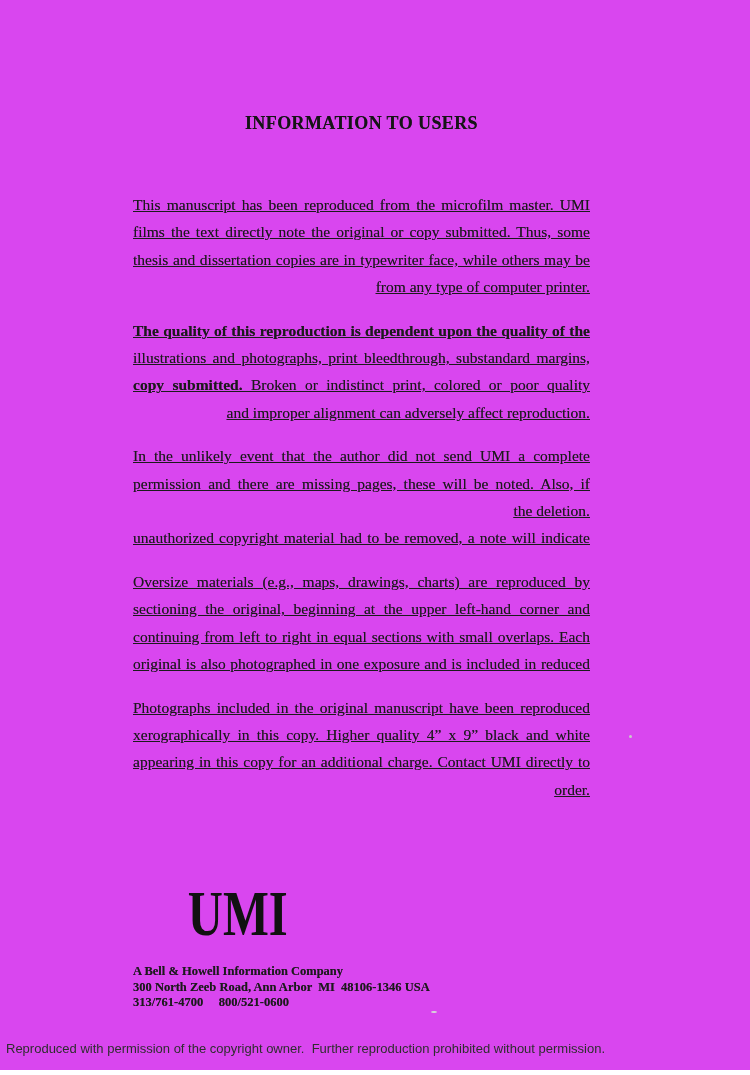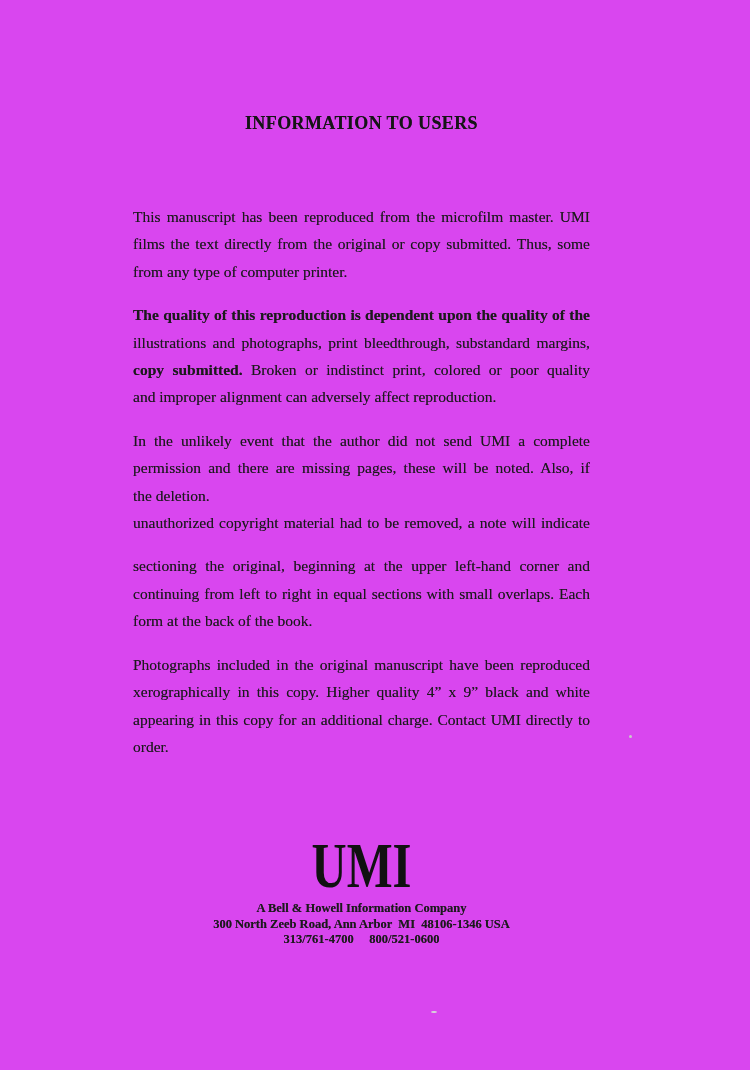--- a/index.html
+++ b/index.html
@@ -31,54 +31,54 @@
   .body-text {
     position: absolute;
     top: 191px;
     left: 133px;
     width: 457px;
     font-size: 15.5px;
     line-height: 27.4px;
     color: #1b1b1b;
     text-shadow: 0 0 0.45px rgba(0,0,0,0.5);
   }
-  .para { margin: 12px 0 16px 0; }
+  .para { margin: 0 0 16px 0; text-decoration: underline; }
   .para:last-child { margin-bottom: 0; }
-  .line { text-align: left; }
+  .line { text-align: right; }
   .line.j {
     text-align: justify;
     text-align-last: justify;
   }
   .b { font-weight: bold; }
   .logo-block {
     position: absolute;
-    top: 836px;
+    top: 884px;
     left: 133px;
     width: 457px;
-    text-align: center;
+    text-align: left;
   }
   .umi-logotype {
     font-size: 64px;
     line-height: 60px;
     font-weight: bold;
     color: #111111;
     transform: scaleX(0.76);
     transform-origin: 50% 50%;
     letter-spacing: 0px;
     display: block;
   }
   .logo-sub {
     font-size: 12.5px;
     line-height: 15.5px;
     font-weight: bold;
     color: #1b1b1b;
     white-space: pre;
     text-shadow: 0 0 0.4px rgba(0,0,0,0.5);
   }
-  .logo-sub.company { margin-top: 5px; }
+  .logo-sub.company { margin-top: 20px; }
   .page-footer {
     position: absolute;
     left: 6px;
     top: 1041px;
     width: 744px;
     font-family: "Liberation Sans", sans-serif;
     font-size: 13px;
     color: #2e2e2e;
     white-space: pre;
   }
@@ -93,52 +93,55 @@
 </head>
 <body>
 
 <div class="scan-page">
 
   <div class="doc-title">INFORMATION TO USERS</div>
 
   <div class="body-text">
       <div class="para">
         <div class="line j"><span>This manuscript has been reproduced from the microfilm master.  UMI</span></div>
-        <div class="line j"><span>films the text directly from the original or copy submitted.  Thus, some</span></div>
+        <div class="line j"><span>films the text directly note the original or copy submitted.  Thus, some</span></div>
+        <div class="line j"><span>thesis and dissertation copies are in typewriter face, while others may be</span></div>
         <div class="line"><span>from any type of computer printer.</span></div>
       </div>
       <div class="para">
         <div class="line j"><span class="b">The quality of this reproduction is dependent upon the quality of the</span></div>
         <div class="line j"><span>illustrations and photographs, print bleedthrough, substandard margins,</span></div>
         <div class="line j"><span class="b">copy submitted. </span><span> Broken or indistinct print, colored or poor quality</span></div>
         <div class="line"><span>and improper alignment can adversely affect reproduction.</span></div>
       </div>
       <div class="para">
         <div class="line j"><span>In the unlikely event that the author did not send UMI a complete</span></div>
         <div class="line j"><span>permission and there are missing pages, these will be noted.  Also, if</span></div>
         <div class="line"><span>the deletion.</span></div>
         <div class="line j"><span>unauthorized copyright material had to be removed, a note will indicate</span></div>
       </div>
       <div class="para">
+        <div class="line j"><span>Oversize materials (e.g., maps, drawings, charts) are reproduced by</span></div>
         <div class="line j"><span>sectioning the original, beginning at the upper left-hand corner and</span></div>
         <div class="line j"><span>continuing from left to right in equal sections with small overlaps.  Each</span></div>
-        <div class="line"><span>form at the back of the book.</span></div>
+        <div class="line j"><span>original is also photographed in one exposure and is included in reduced</span></div>
       </div>
       <div class="para">
         <div class="line j"><span>Photographs included in the original manuscript have been reproduced</span></div>
         <div class="line j"><span>xerographically in this copy.  Higher quality 4” x 9” black and white</span></div>
         <div class="line j"><span>appearing in this copy for an additional charge.  Contact UMI directly to</span></div>
         <div class="line"><span>order.</span></div>
       </div>
     </div>
 
   <div class="logo-block">
     <span class="umi-logotype">UMI</span>
     <div class="logo-sub company">A Bell &amp; Howell Information Company</div>
     <div class="logo-sub">300 North Zeeb Road, Ann Arbor  MI  48106-1346 USA</div>
     <div class="logo-sub">313/761-4700     800/521-0600</div>
   </div>
 
   <div class="artifact dot-1"></div>
   <div class="artifact dot-2"></div>
 
+  <div class="page-footer">Reproduced with permission of the copyright owner.  Further reproduction prohibited without permission.</div>
 
 </div>
 
 </body></html>

